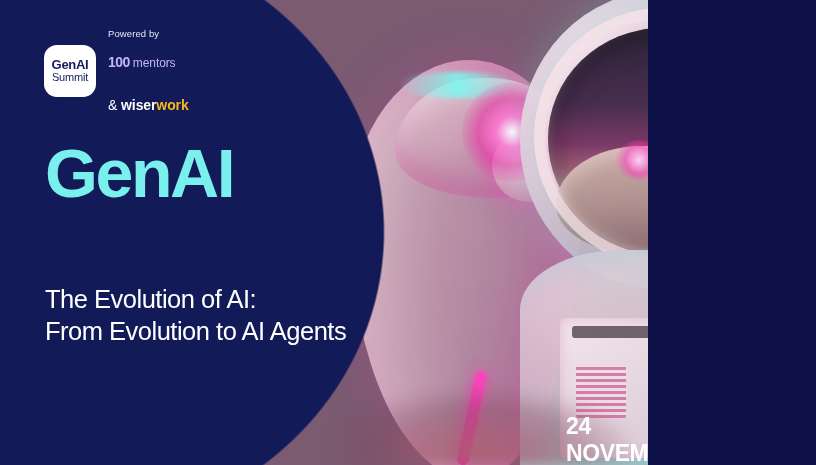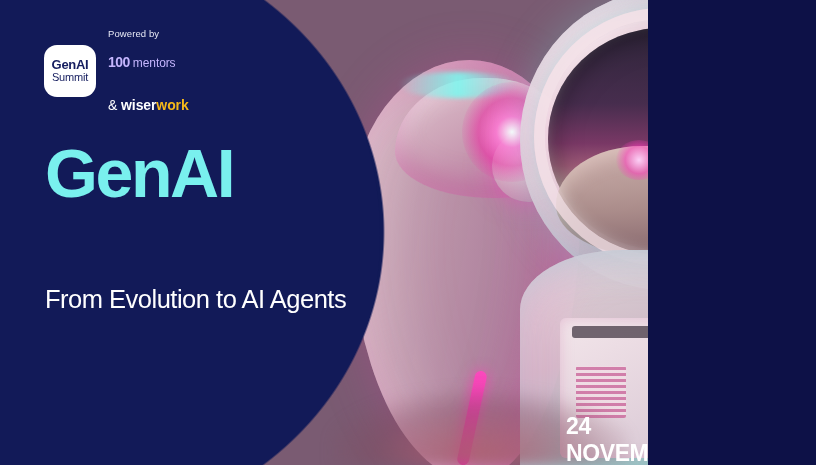--- a/index.html
+++ b/index.html
@@ -281,20 +281,21 @@
           <span class="w1">wiser</span><span class="gold">work</span>
         </span>
       </div>
     </div>
 
     <div class="headline">
       <span class="row1">GenAI</span>
     </div>
 
     <div class="subtitle">
+      <div>The Evolution of AI:</div>
       <div>From Evolution to AI Agents</div>
     </div>
 
 
     <div class="date">24 NOVEMBER 2025</div>
 
   </div>
 </div>
 
 </body></html>

